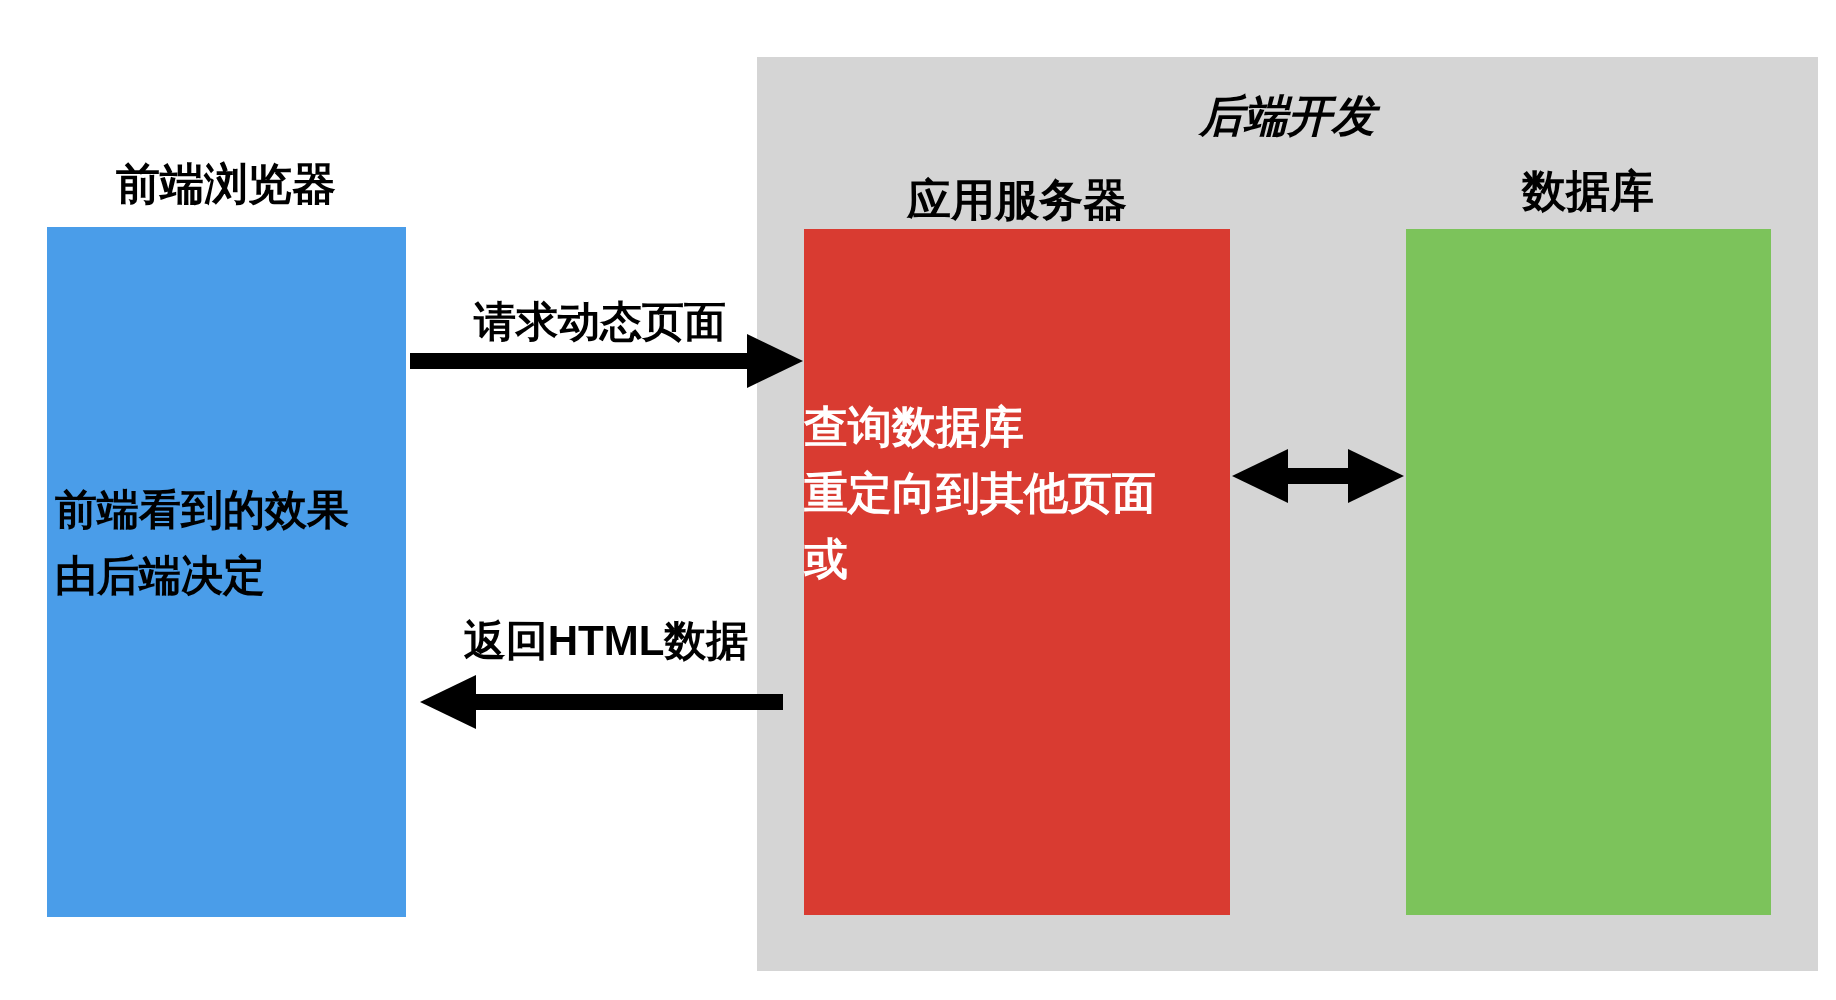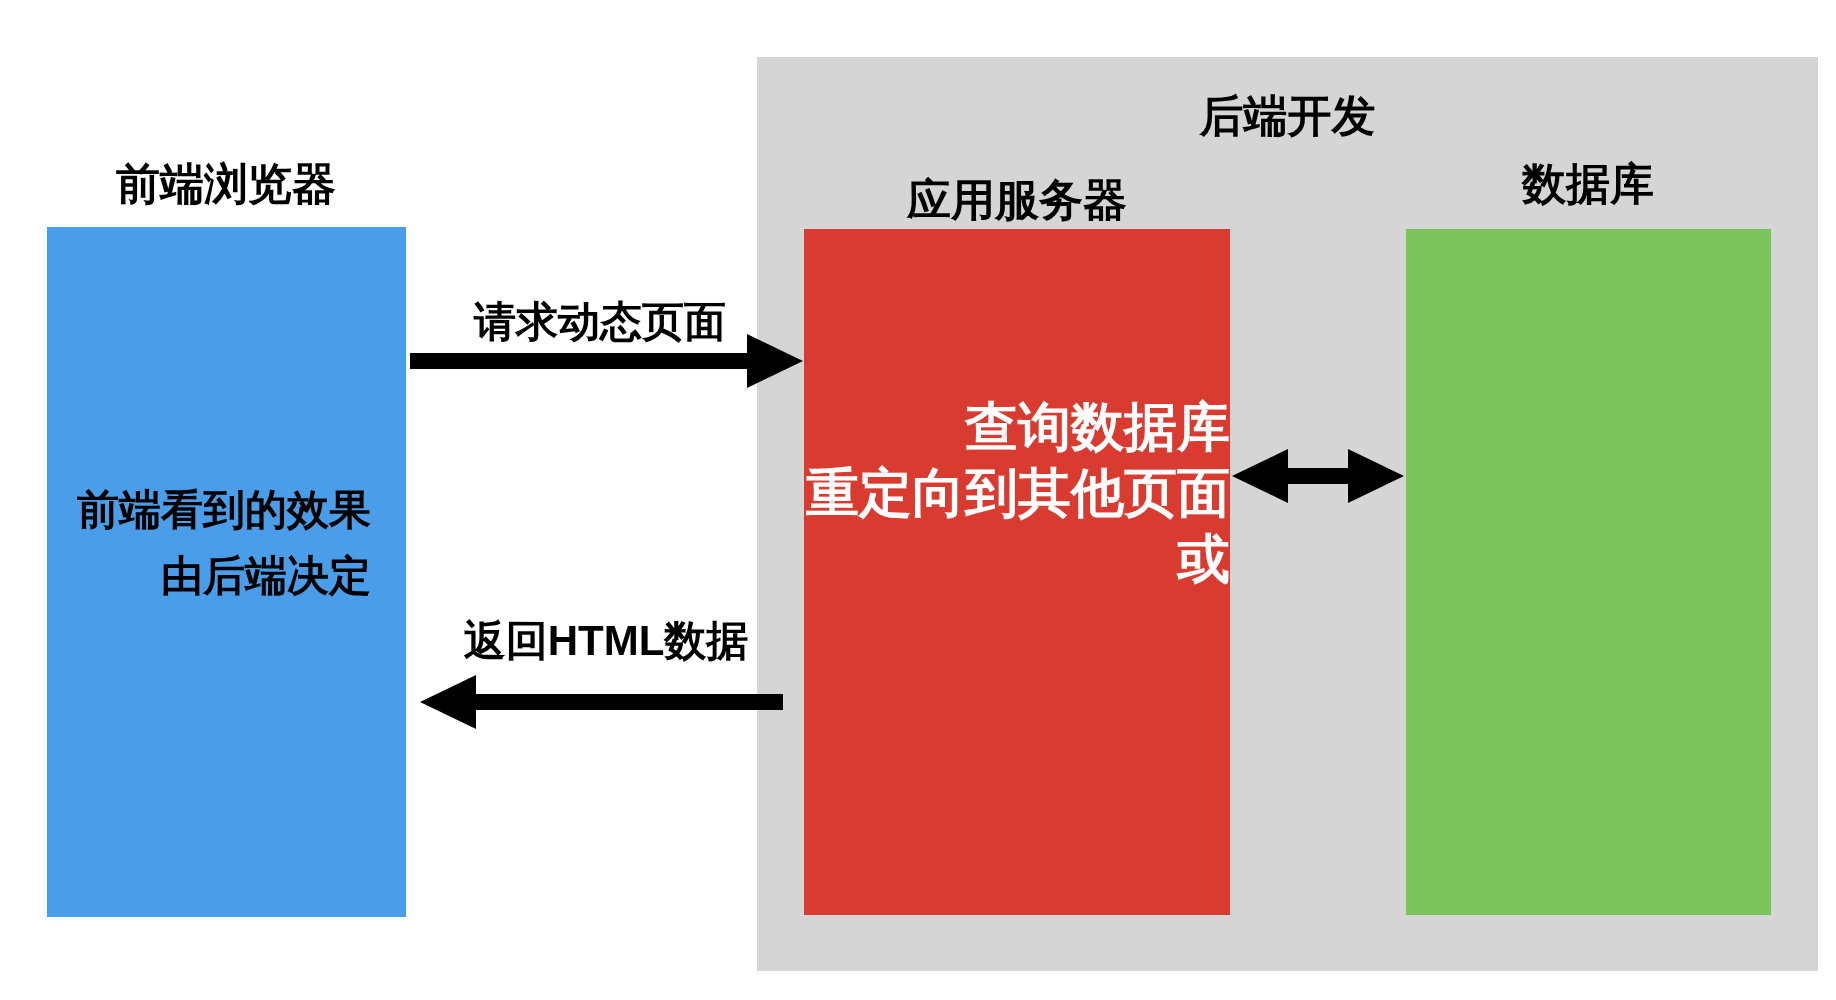--- a/index.html
+++ b/index.html
@@ -25,74 +25,74 @@
     width: 1061px;
     height: 914px;
   }
   .backend-title {
     position: absolute;
     left: 50%;
     top: 30px;
     transform: translateX(-50%);
     font-size: 44px;
     white-space: nowrap;
+    font-style: italic;
   }
   .frontend-box {
     position: absolute;
     left: 47px;
     top: 227px;
     width: 359px;
     height: 690px;
   }
   .frontend-note {
     position: absolute;
     left: 8px;
     top: 250px;
     font-size: 42px;
     line-height: 66px;
     color: #000000;
-    text-align: right;
+    text-align: left;
     white-space: nowrap;
-    margin-left: 22px;
   }
   .appserver-box {
     position: absolute;
     left: 804px;
     top: 229px;
     width: 426px;
     height: 686px;
   }
   .appserver-text {
     position: absolute;
     left: 0;
     right: 0;
     top: 165px;
-    text-align: right;
+    text-align: left;
     color: #ffffff;
-    font-size: 53px;
+    font-size: 44px;
     line-height: 66px;
     white-space: nowrap;
   }
   .database-box {
     position: absolute;
     left: 1406px;
     top: 229px;
     width: 365px;
     height: 686px;
   }
   
   .col-label {
     position: absolute;
     transform: translateX(-50%);
     font-size: 44px;
     white-space: nowrap;
   }
   .frontend-label  { left: 226px;  top: 155px; }
   .appserver-label { left: 1017px; top: 155px; margin-top: 16px; }
-  .database-label  { left: 1588px; top: 155px; }
+  .database-label  { left: 1588px; top: 162px; }
   
   .arrow-label {
     position: absolute;
     transform: translateX(-50%);
     font-size: 42px;
     white-space: nowrap;
     margin-top: 16px;
   }
   .request-label    { left: 600px; top: 278px; }
   .response-label-1 { left: 606px; top: 597px; }

